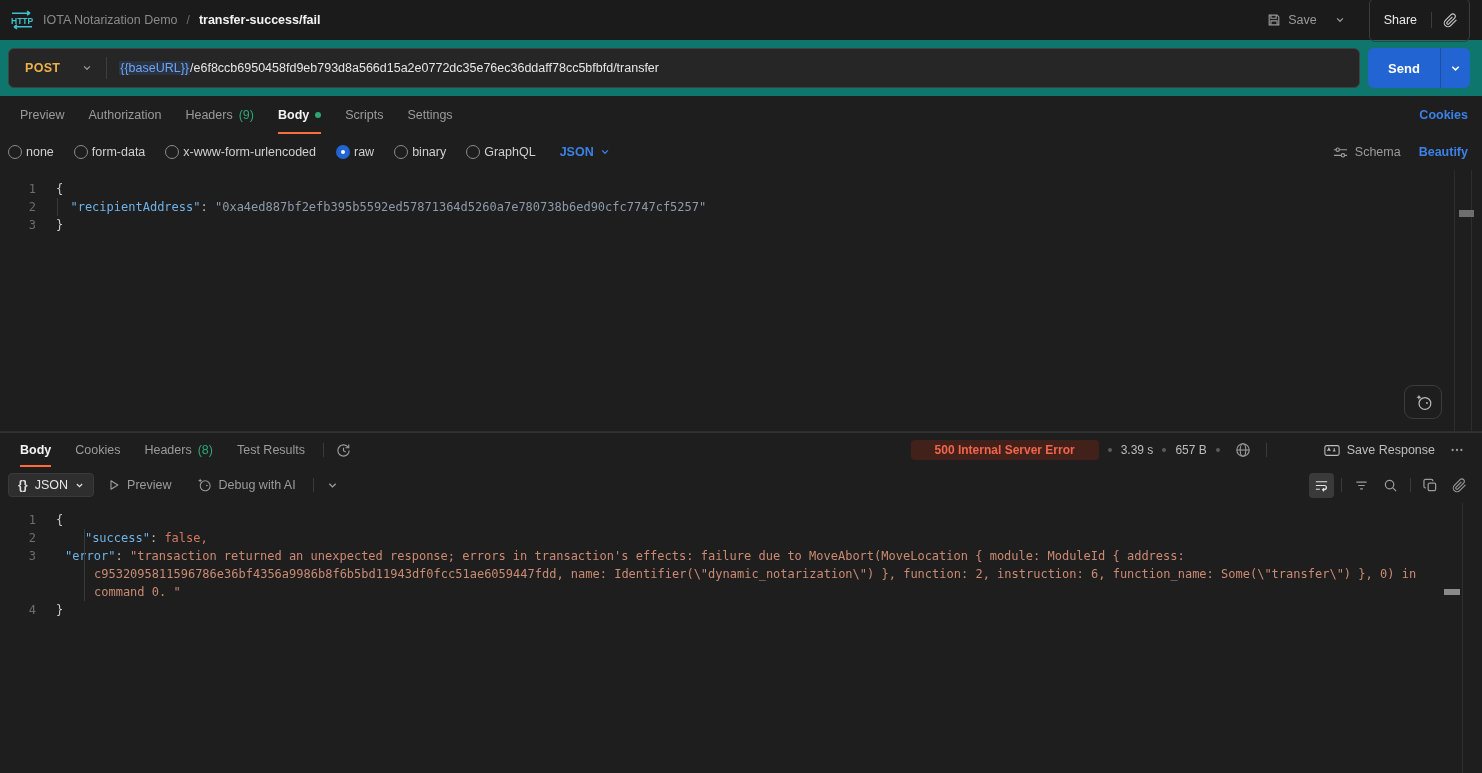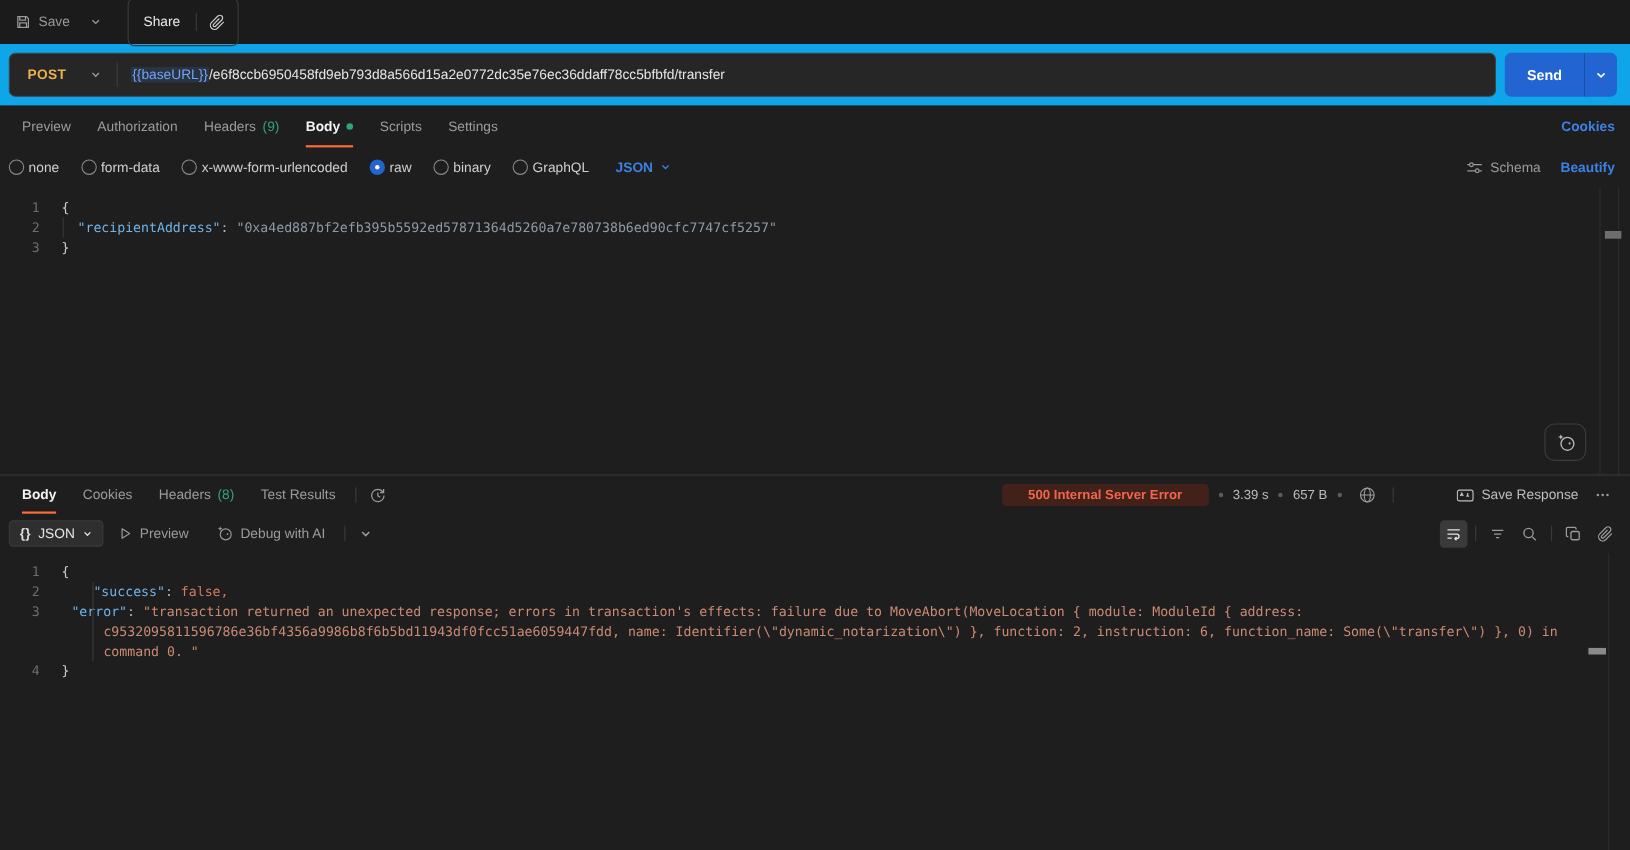--- a/index.html
+++ b/index.html
@@ -21,21 +21,21 @@
   .crumb-main { color:#f2f2f2; font-weight:700; font-size:12.5px; }
   .topbar-right { display:flex; align-items:center; gap:6px; }
   .save-btn { display:flex; align-items:center; gap:7px; color:#9a9a9a; background:none; border:0; font-size:12.5px; cursor:pointer; padding:6px 4px; }
   .chev-btn { background:none; border:0; color:#9a9a9a; padding:6px 8px; cursor:pointer; }
   .share-group { display:flex; align-items:center; border:1px solid #3c3c3c; border-radius:6px; margin-left:10px; height:44px; overflow:hidden; }
   .share-btn { background:none; border:0; color:#eaeaea; font-size:12.5px; padding:0 14px; height:100%; cursor:pointer; }
   .share-div { width:1px; height:16px; background:#3c3c3c; }
   .linkshare-btn { background:none; border:0; color:#c9c9c9; padding:0 11px; height:100%; cursor:pointer; }
 
   
-  .url-row { height:56px; display:flex; align-items:center; gap:8px; padding:0 12px 0 8px; background:#0ea5e9; }
+  .url-row { height:56px; display:flex; align-items:center; gap:8px; padding:0 12px 0 8px; background:#0f766e; }
   .url-field { flex:1; height:40px; display:flex; align-items:center; background:#262626; border:1px solid #414141; border-radius:6px; overflow:hidden; }
   .method-btn { display:flex; align-items:center; gap:22px; background:none; border:0; color:#edb14a; font-weight:700; font-size:12.5px; padding:0 14px 0 16px; height:100%; cursor:pointer; letter-spacing:.3px; }
   .method-btn .chev { color:#9a9a9a; }
   .url-vdiv { width:1px; height:22px; background:#3e3e3e; }
   .url-text { padding:0 12px; font-size:12.5px; white-space:nowrap; overflow:hidden; cursor:text; }
   .url-var { color:#6ea3f5; background:rgba(74,134,238,0.14); border-radius:3px; padding:2px 1px; }
   .url-path { color:#e6e6e6; }
   .send-group { display:flex; height:40px; }
   .send-btn { width:72px; background:#2264d1; color:#fff; border:0; border-radius:6px 0 0 6px; font-size:13px; font-weight:700; cursor:pointer; }
   .send-chev { width:30px; background:#2264d1; color:#fff; border:0; border-left:1px solid #1b4fa8; border-radius:0 6px 6px 0; cursor:pointer; display:flex; align-items:center; justify-content:center; }
@@ -107,20 +107,32 @@
   .rt-icon.active { background:#3a3a3a; color:#e3e3e3; }
 
   .resp-editor { height:271px; padding-top:8px; }
   .resp-editor .code { white-space:pre-wrap; }
   .errline .code { padding-left:58px; text-indent:-58px; max-width:1392px; }
 </style>
 </head>
 <body>
 
 <header class="topbar">
+  <div class="topbar-left">
+    <span class="http-badge">
+      <svg width="24" height="20" viewBox="0 0 24 20" fill="none" stroke="currentColor" stroke-width="1.4">
+        <path d="M2 3.2h18m0 0l-3-2m3 2l-3 2"></path>
+        <text x="1" y="13.5" font-size="8.5" font-weight="bold" fill="currentColor" stroke="none" font-family="Liberation Sans, sans-serif">HTTP</text>
+        <path d="M22 16.8H4m0 0l3-2m-3 2l3 2"></path>
+      </svg>
+    </span>
+    <span class="crumb-dim">IOTA Notarization Demo</span>
+    <span class="crumb-sep">/</span>
+    <span class="crumb-main">transfer-success/fail</span>
+  </div>
   <div class="topbar-right">
     <button class="save-btn">
       <span>
         <svg width="14" height="14" viewBox="0 0 16 16" fill="none" stroke="currentColor" stroke-width="1.3">
           <path d="M2.5 2.5h9l2 2v9h-11z"></path>
             <path d="M4.5 2.5v3.5h6V2.5M4.5 13.5V9h7v4.5"></path>
         </svg>
       </span>
       <span>Save</span>
     </button>

